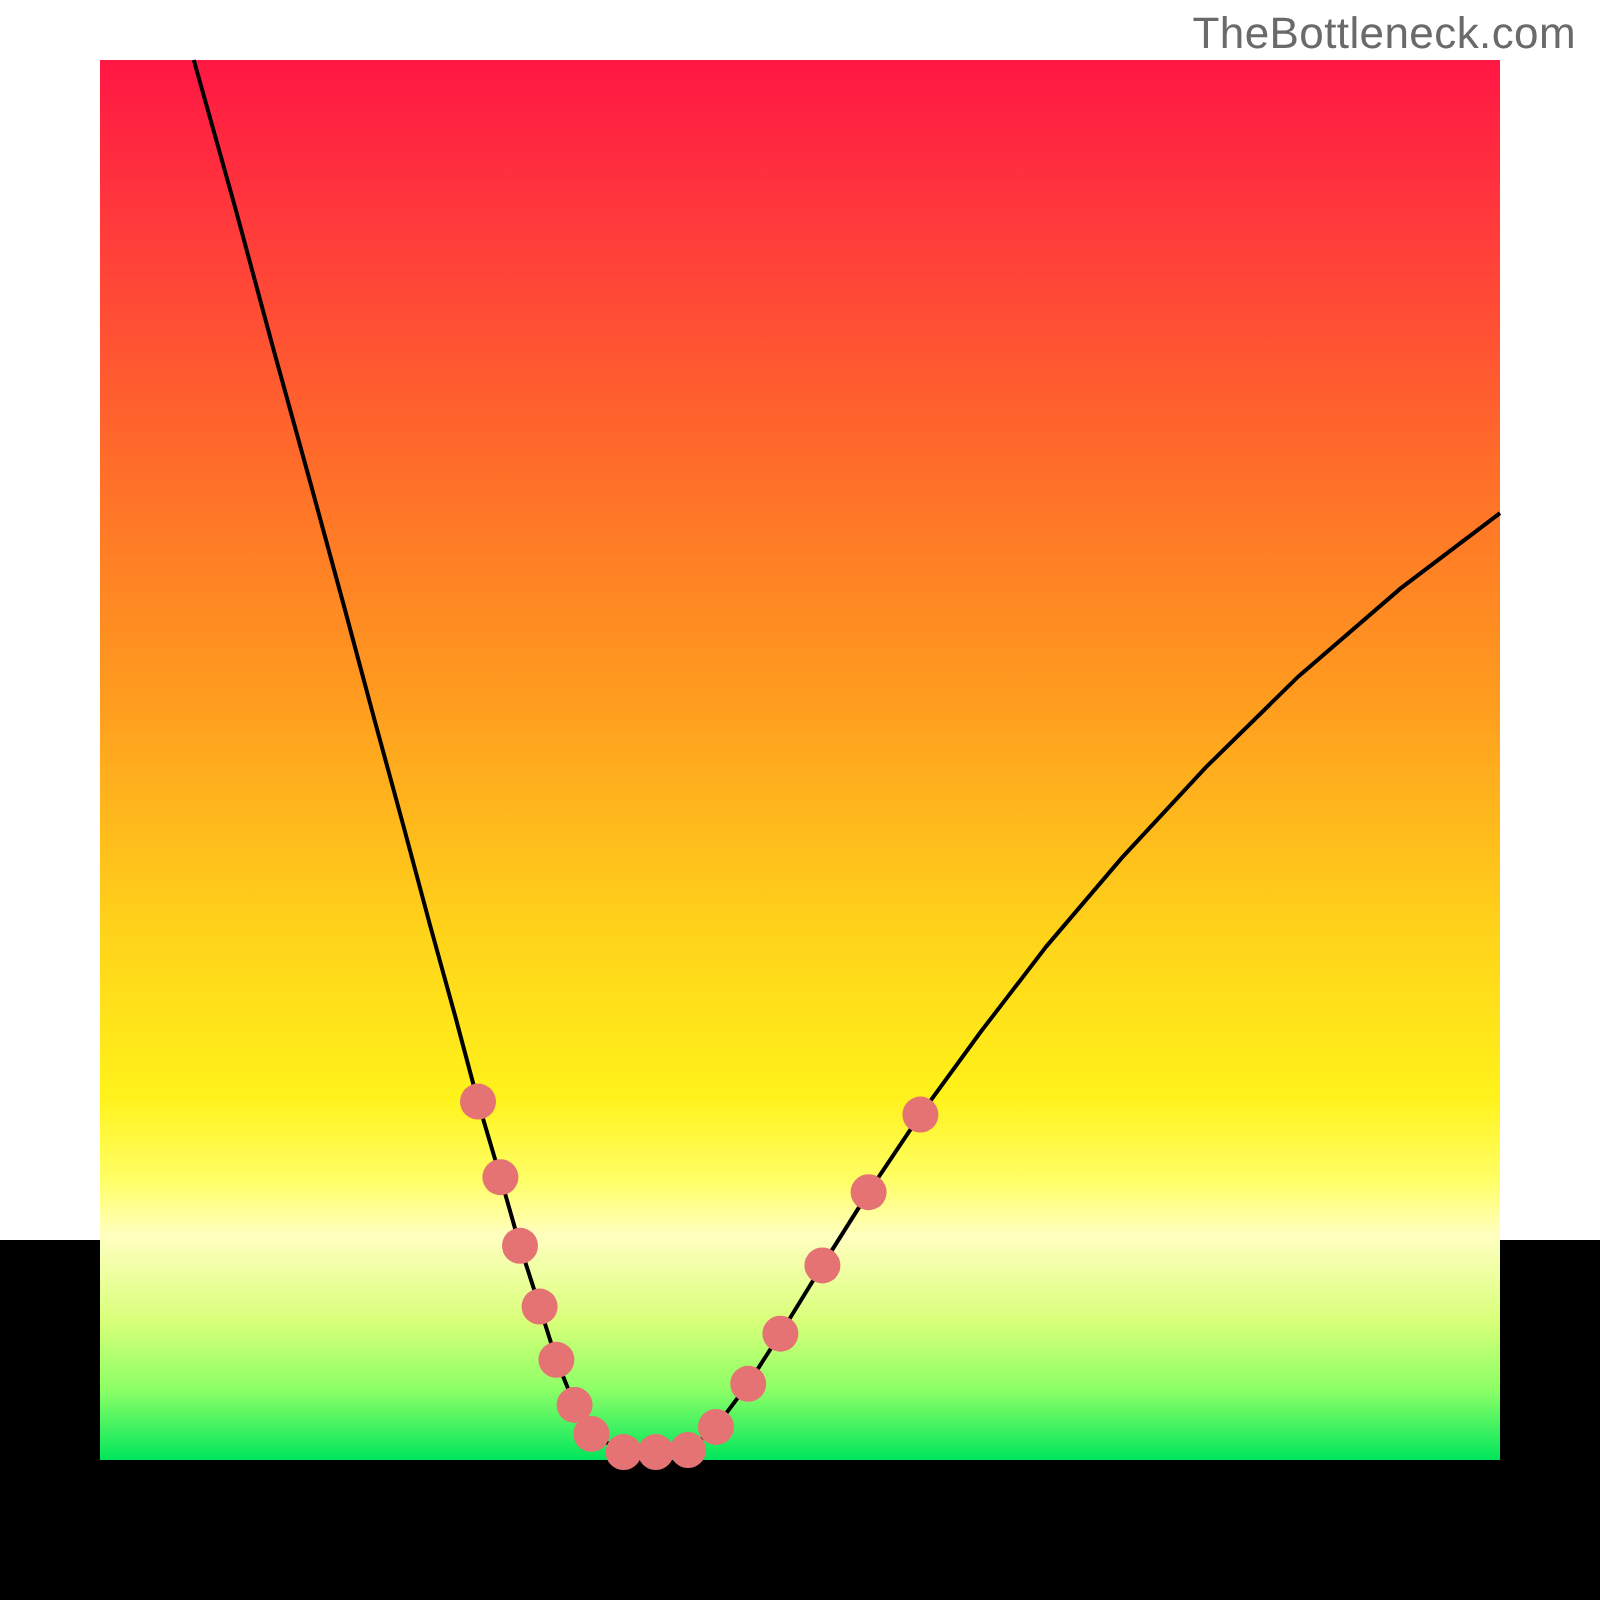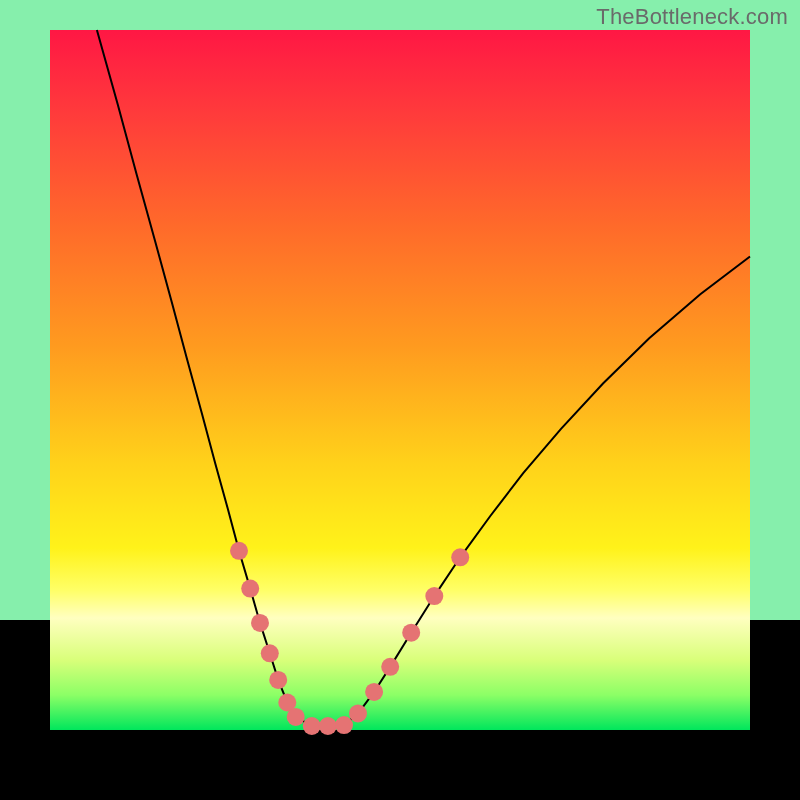--- a/index.html
+++ b/index.html
@@ -10,21 +10,21 @@
     background: #000;
     overflow: hidden;
     font-family: Arial, Helvetica, sans-serif;
   }
   .frame {
     position: absolute;
     left: 0;
     top: 0;
     width: 800px;
     height: 620px;
-    background: #86efac;
+    background: #ffffff;
   }
   .watermark {
     position: absolute;
     top: 4px;
     right: 12px;
     color: #6a6a6a;
     font-size: 22px;
     font-weight: 500;
     letter-spacing: 0.2px;
   }

